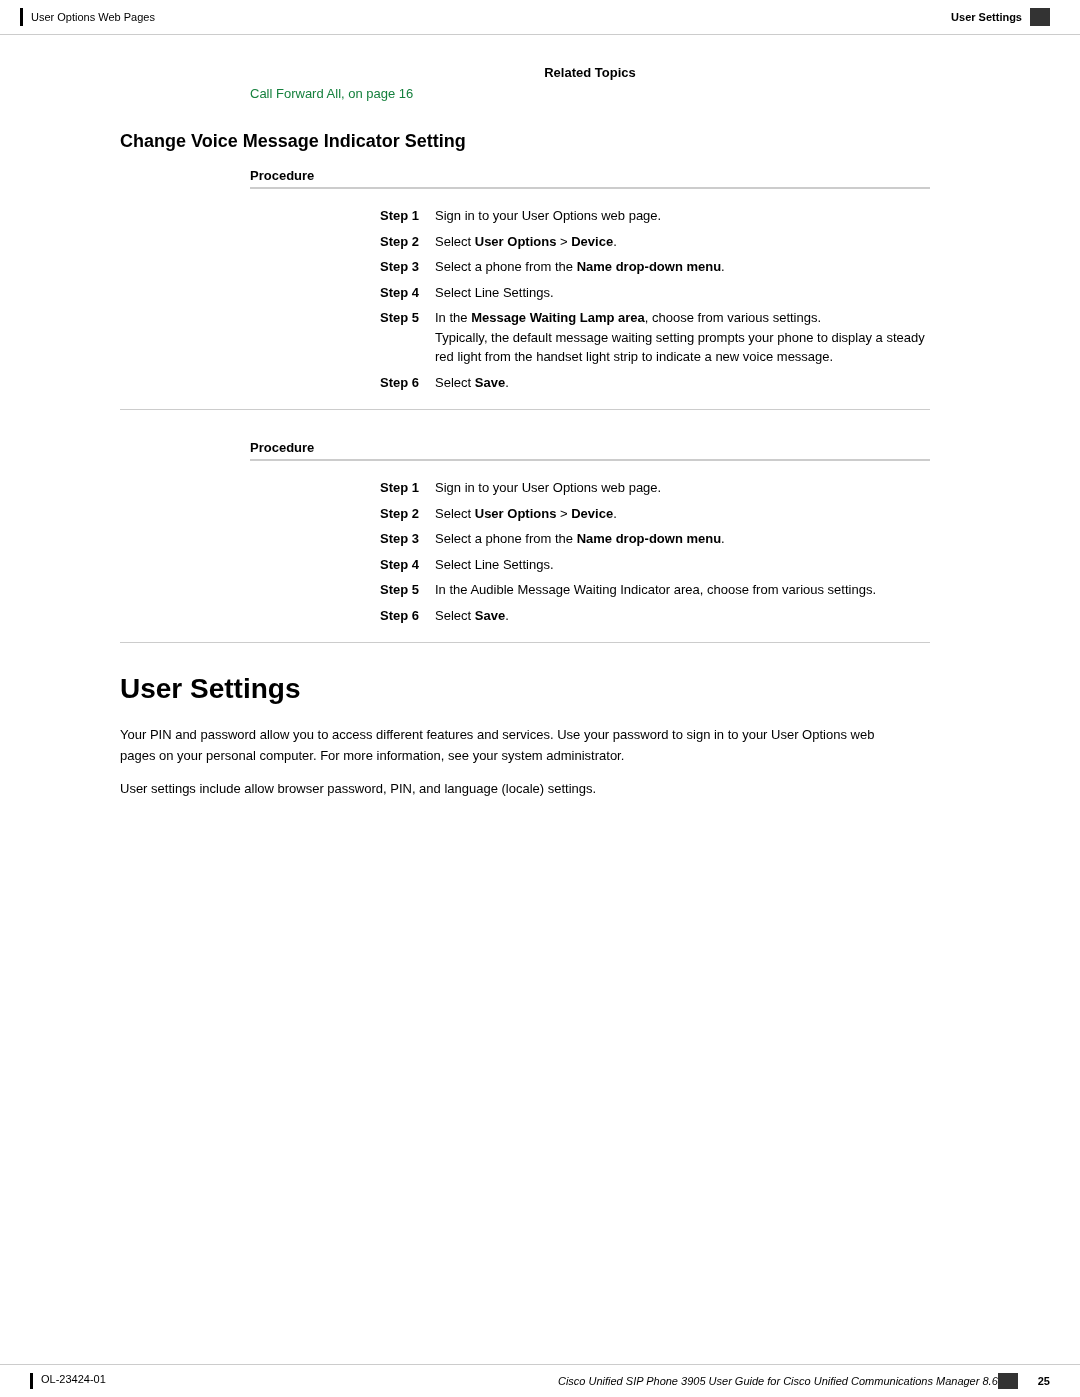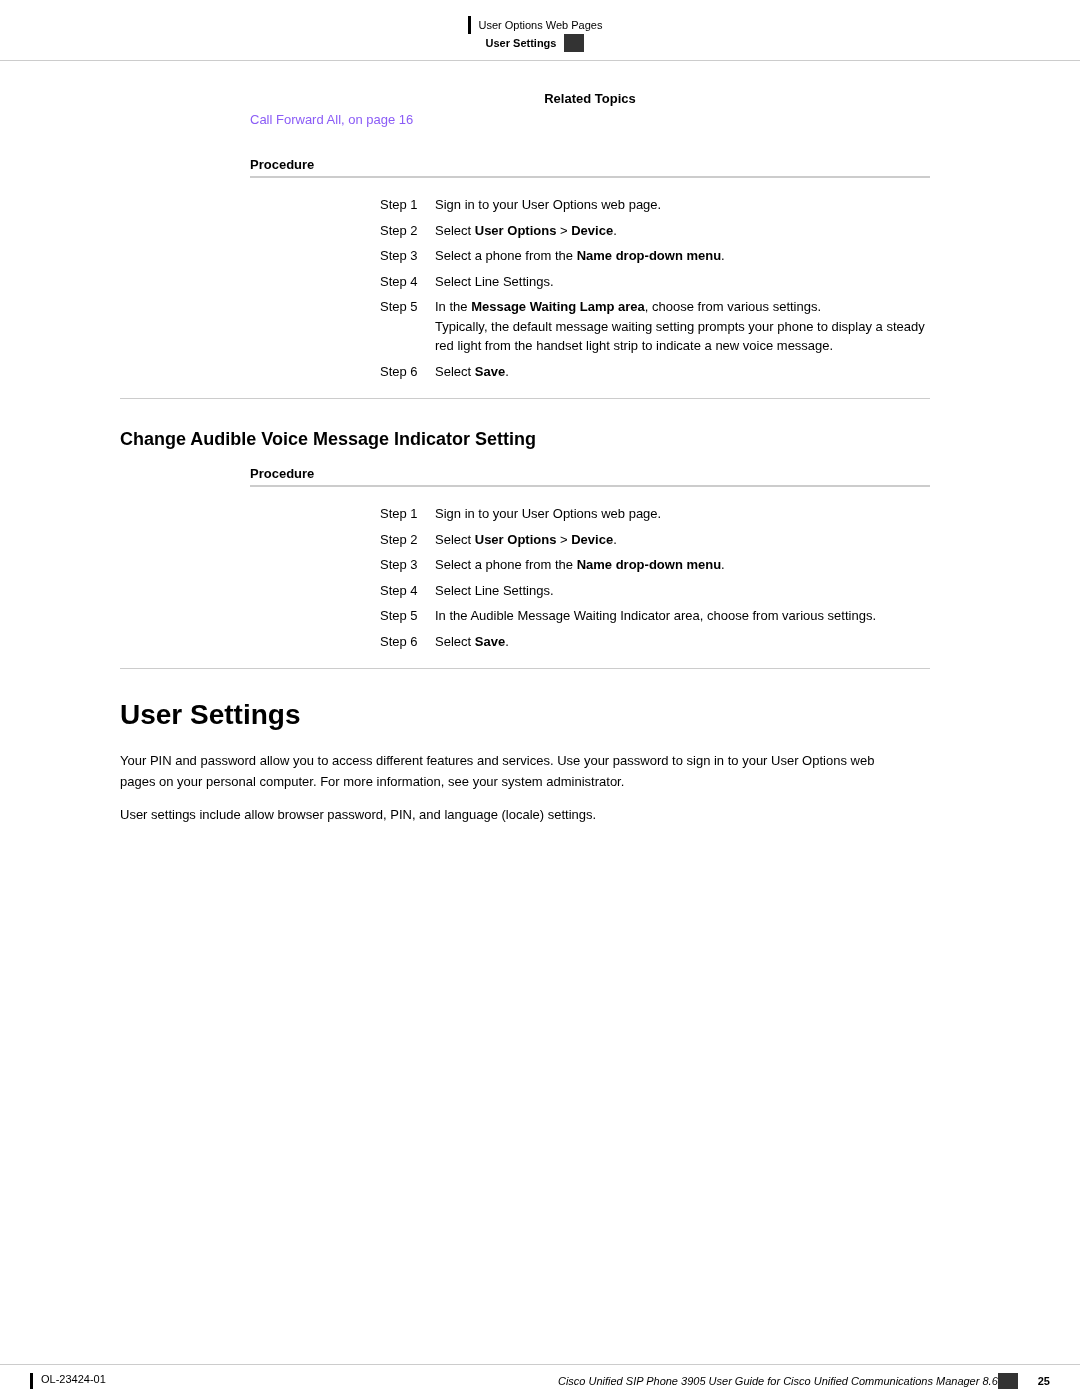--- a/index.html
+++ b/index.html
@@ -16,23 +16,22 @@
       width: 1080px;
       min-height: 1397px;
       position: relative;
     }
 
     
     .page-header {
       display: flex;
       justify-content: space-between;
       align-items: center;
-      padding: 16px 30px 8px 20px;
+      padding: 8px 30px 8px 20px;
       border-bottom: 1px solid #ccc;
-      flex-direction: column;
     }
 
     .header-left {
       display: flex;
       align-items: center;
       gap: 8px;
     }
 
     .header-left-bar {
       width: 3px;
@@ -77,21 +76,21 @@
     }
 
     .related-topics-title {
       font-size: 13px;
       font-weight: bold;
       margin-bottom: 6px;
       text-align: center;
     }
 
     .related-topics-link {
-      color: #8b5cf6;
+      color: #15803d;
       text-decoration: none;
       font-size: 13px;
     }
 
     
     .section-heading {
       font-size: 18px;
       font-weight: bold;
       margin-bottom: 16px;
       padding-left: 0;
@@ -122,21 +121,21 @@
     }
 
     .steps-table td {
       vertical-align: top;
       padding: 3px 0;
       font-size: 13px;
       line-height: 1.5;
     }
 
     .step-label {
-      font-weight: normal;
+      font-weight: bold;
       white-space: nowrap;
       padding-right: 12px;
       width: 55px;
     }
 
     .step-content {
       width: auto;
     }
 
     .step-content b {
@@ -251,20 +250,23 @@
 </div>
 
 <div class="main-content">
 
   <div class="related-topics">
     <div class="related-topics-title">Related Topics</div>
     <a class="related-topics-link" href="#">Call Forward All,  on page 16</a>
   </div>
 
   <div class="content-section">
+    <div class="section-heading-wrapper">
+      <h2 class="section-heading">Change Voice Message Indicator Setting</h2>
+    </div>
 
     <div class="procedure-container">
       <div class="procedure-label">Procedure</div>
       <hr class="procedure-rule">
 
       <div class="steps-wrapper">
         <table class="steps-table">
           <tbody>
             <tr>
               <td class="step-label">Step 1</td>
@@ -295,23 +297,20 @@
             </tr>
           </tbody>
         </table>
       </div>
     </div>
 
     <hr class="section-rule-bottom">
   </div>
 
   <div class="content-section">
-    <div class="section-heading-wrapper">
-      <h2 class="section-heading">Change Audible Voice Message Indicator Setting</h2>
-    </div>
 
     <div class="procedure-container">
       <div class="procedure-label">Procedure</div>
       <hr class="procedure-rule">
 
       <div class="steps-wrapper">
         <table class="steps-table">
           <tbody>
             <tr>
               <td class="step-label">Step 1</td>

